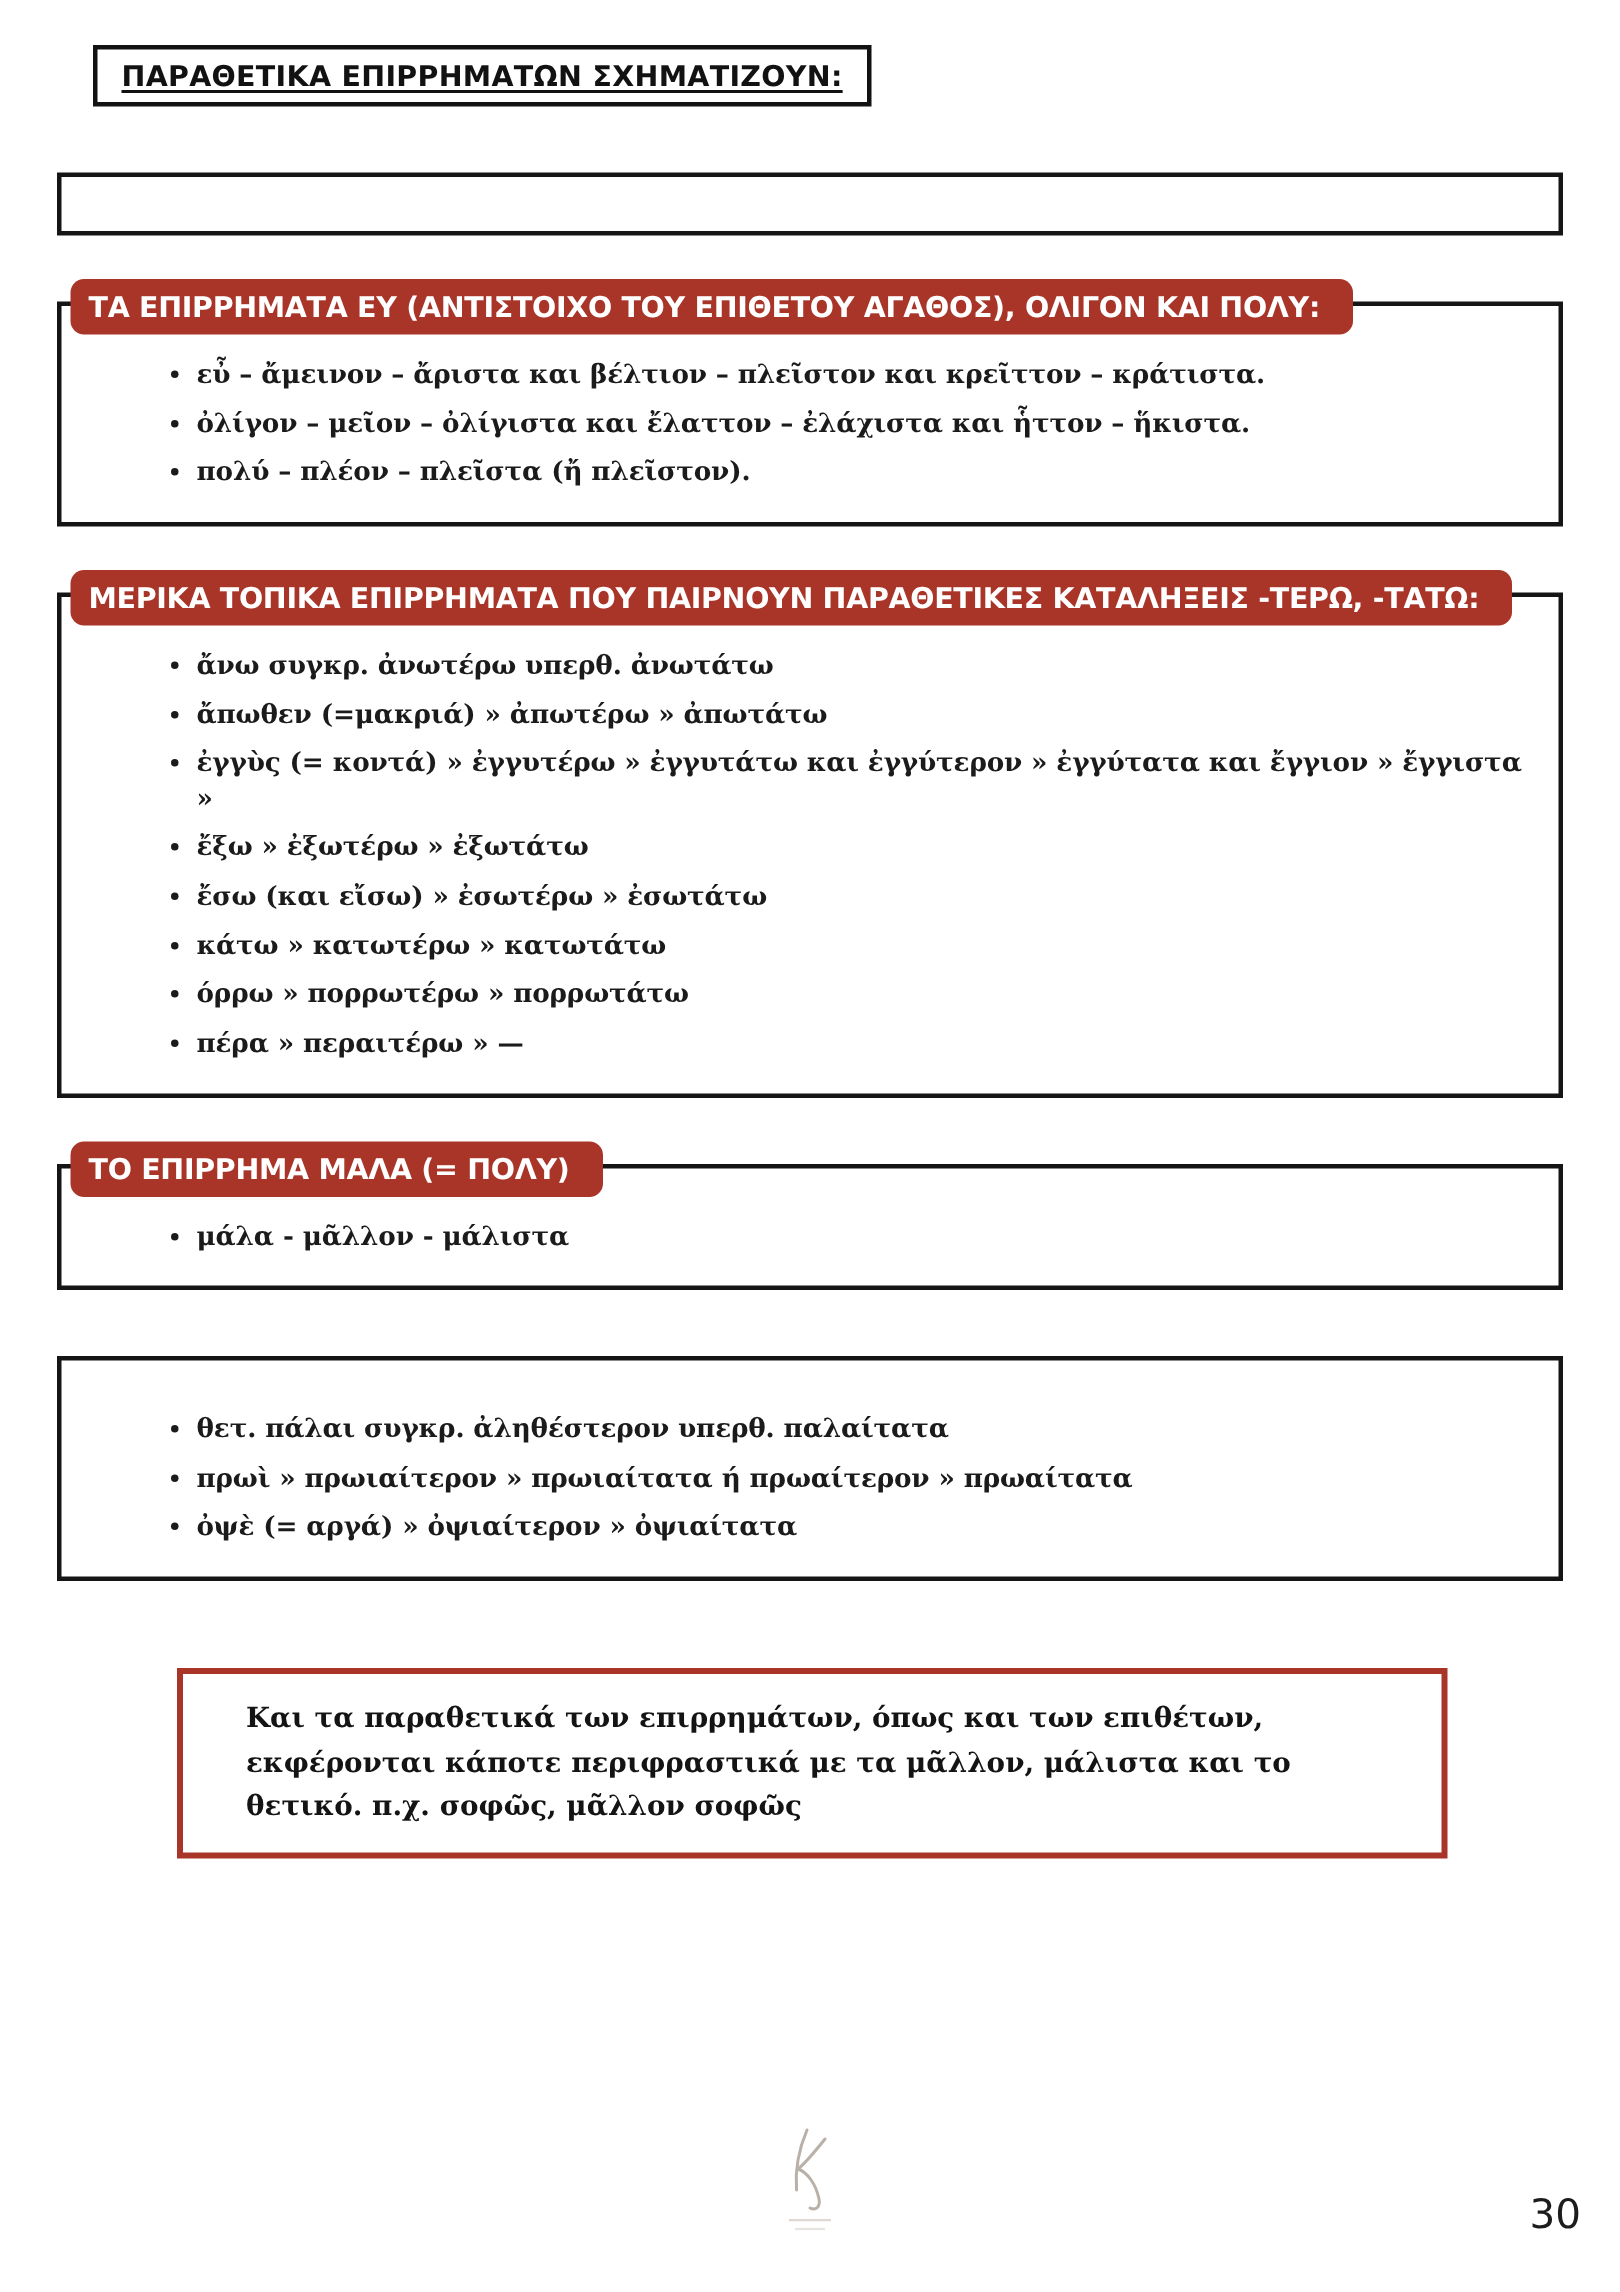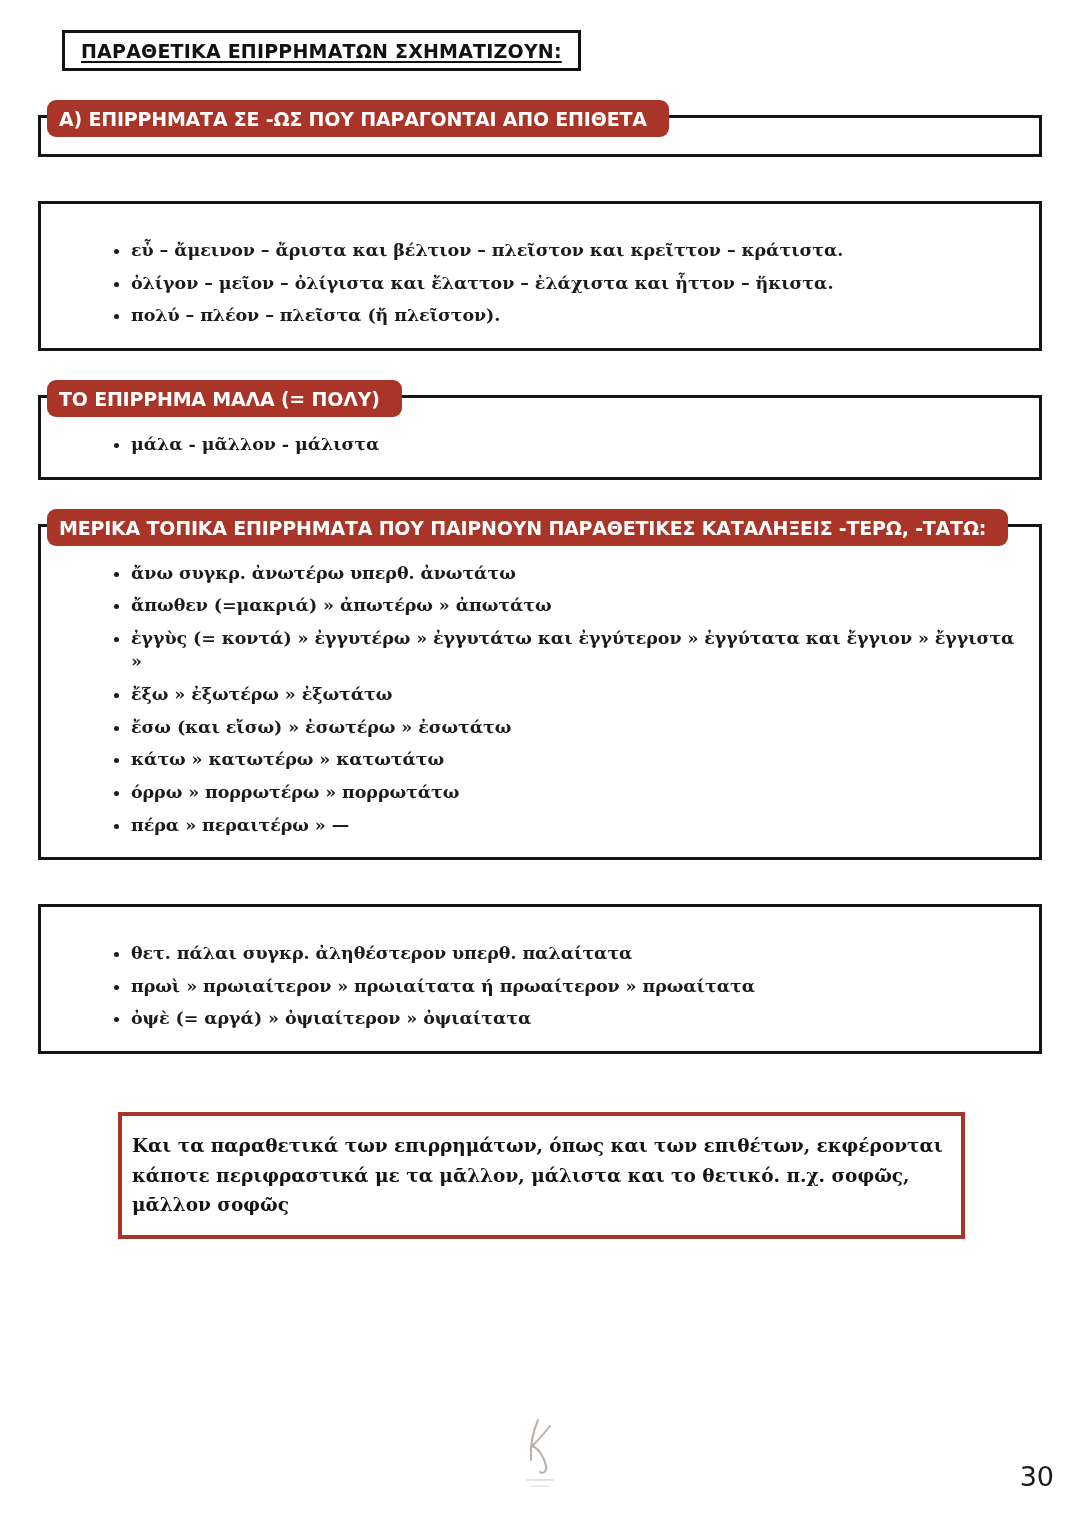--- a/index.html
+++ b/index.html
@@ -40,21 +40,21 @@
   ul.items{margin:4px 0 10px 0;padding-left:64px;list-style:disc;}
   ul.items li{
     font-size:17.5px;font-weight:bold;color:#1b1b1b;
     margin:9px 0;letter-spacing:-.1px;line-height:1.35;
   }
 
   
   .note-box{
     margin:58px 115px 0 118px;
     border:4px solid var(--red);
-    padding:15px 10px;background:#fff;
+    padding:15px 42px;background:#fff;
     font-weight:bold;font-size:18.5px;line-height:1.6;color:#141414;
   }
 
   
   .watermark{
     position:absolute;left:50%;bottom:30px;transform:translateX(-50%);
   }
   .page-number{
     position:absolute;right:26px;bottom:36px;
     font-family:"DejaVu Sans", sans-serif;font-size:27px;color:#1c1c1c;
@@ -65,58 +65,58 @@
 
 <div class="page">
 
   
   <div class="title-box">
     <span class="title-text">ΠΑΡΑΘΕΤΙΚΑ ΕΠΙΡΡΗΜΑΤΩΝ ΣΧΗΜΑΤΙΖΟΥΝ:</span>
   </div>
 
   
   <section class="panel">
-    <div class="banner">
-      <span>Α) ΕΠΙΡΡΗΜΑΤΑ ΣΕ -ΩΣ ΠΟΥ ΠΑΡΑΓΟΝΤΑΙ ΑΠΟ ΕΠΙΘΕΤΑ</span>
-    </div>
-  </section>
-
-  
-  <section class="panel">
-    <ul class="items">
-      <li>εὖ – ἄμεινον – ἄριστα και βέλτιον – πλεῖστον και κρεῖττον – κράτιστα.</li>
-      <li>ὀλίγον – μεῖον – ὀλίγιστα και ἔλαττον – ἐλάχιστα και ἧττον – ἥκιστα.</li>
-      <li>πολύ – πλέον – πλεῖστα (ἤ πλεῖστον).</li>
-    </ul>
   </section>
 
   
   <section class="panel">
     <div class="banner">
-      <span>ΤΟ ΕΠΙΡΡΗΜΑ ΜΑΛΑ (= ΠΟΛΥ)</span>
+      <span>ΤΑ ΕΠΙΡΡΗΜΑΤΑ ΕΥ (ΑΝΤΙΣΤΟΙΧΟ ΤΟΥ ΕΠΙΘΕΤΟΥ ΑΓΑΘΟΣ), ΟΛΙΓΟΝ ΚΑΙ ΠΟΛΥ:</span>
     </div>
     <ul class="items">
-      <li>μάλα - μᾶλλον - μάλιστα</li>
+      <li>εὖ – ἄμεινον – ἄριστα και βέλτιον – πλεῖστον και κρεῖττον – κράτιστα.</li>
+      <li>ὀλίγον – μεῖον – ὀλίγιστα και ἔλαττον – ἐλάχιστα και ἧττον – ἥκιστα.</li>
+      <li>πολύ – πλέον – πλεῖστα (ἤ πλεῖστον).</li>
     </ul>
   </section>
 
   
   <section class="panel">
     <div class="banner">
       <span>ΜΕΡΙΚΑ ΤΟΠΙΚΑ ΕΠΙΡΡΗΜΑΤΑ ΠΟΥ ΠΑΙΡΝΟΥΝ ΠΑΡΑΘΕΤΙΚΕΣ ΚΑΤΑΛΗΞΕΙΣ -ΤΕΡΩ, -ΤΑΤΩ:</span>
     </div>
     <ul class="items">
       <li>ἄνω συγκρ. ἀνωτέρω υπερθ. ἀνωτάτω</li>
       <li>ἄπωθεν (=μακριά) » ἀπωτέρω » ἀπωτάτω</li>
       <li>ἐγγὺς (= κοντά) » ἐγγυτέρω » ἐγγυτάτω και ἐγγύτερον » ἐγγύτατα και ἔγγιον » ἔγγιστα »</li>
       <li>ἔξω » ἐξωτέρω » ἐξωτάτω</li>
       <li>ἔσω (και εἴσω) » ἐσωτέρω » ἐσωτάτω</li>
       <li>κάτω » κατωτέρω » κατωτάτω</li>
       <li>όρρω » πορρωτέρω » πορρωτάτω</li>
       <li>πέρα » περαιτέρω » —</li>
+    </ul>
+  </section>
+
+  
+  <section class="panel">
+    <div class="banner">
+      <span>ΤΟ ΕΠΙΡΡΗΜΑ ΜΑΛΑ (= ΠΟΛΥ)</span>
+    </div>
+    <ul class="items">
+      <li>μάλα - μᾶλλον - μάλιστα</li>
     </ul>
   </section>
 
   
   <section class="panel">
     <ul class="items">
       <li>θετ. πάλαι συγκρ. ἀληθέστερον υπερθ. παλαίτατα</li>
       <li>πρωὶ » πρωιαίτερον » πρωιαίτατα ή  πρωαίτερον » πρωαίτατα</li>
       <li>ὀψὲ (= αργά) » ὀψιαίτερον » ὀψιαίτατα</li>
     </ul>

